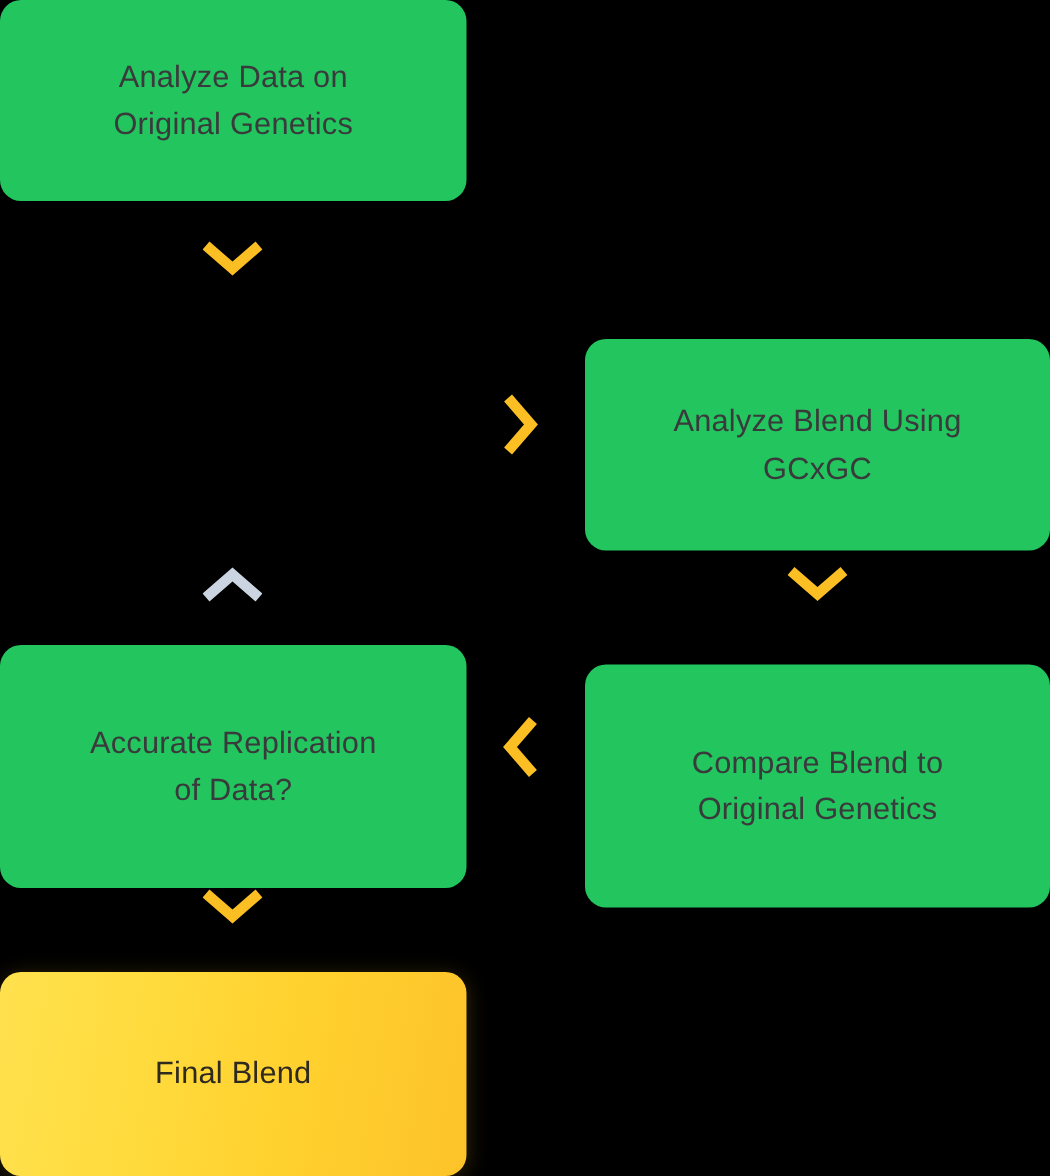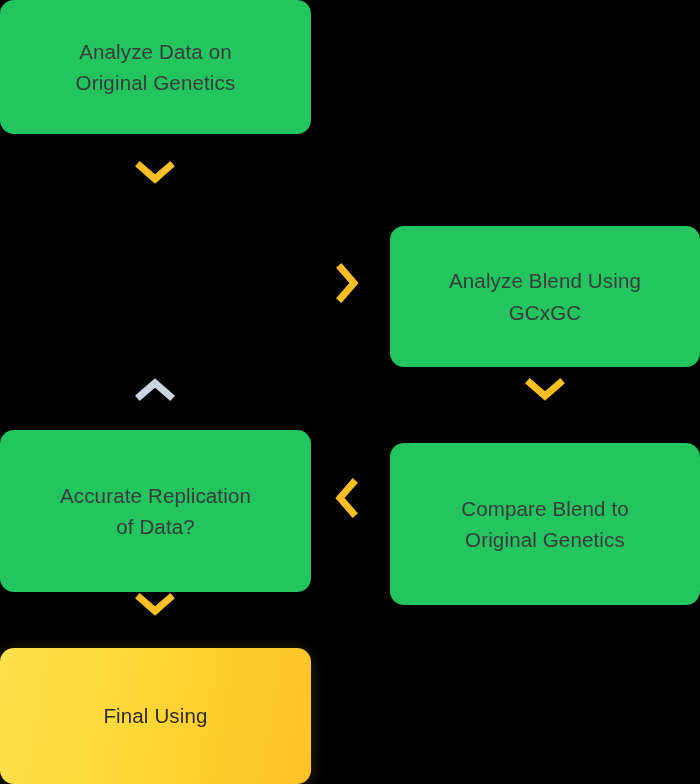--- a/index.html
+++ b/index.html
@@ -139,16 +139,16 @@
 Original Genetics</span>
   </div>
 
   <span class="chev chev-v3">
     <svg width="40" height="26" viewBox="0 0 40 26" aria-hidden="true">
       <path d="M5 6 L20 19 L35 6" fill="none" stroke="#FBBF24" stroke-width="7" stroke-linecap="square" stroke-linejoin="miter"></path>
     </svg>
   </span>
 
   <div class="node node-final col-left row4">
-    <span class="node-label">Final Using</span>
+    <span class="node-label">Final Blend</span>
   </div>
 
 </div>
 
 </body></html>

